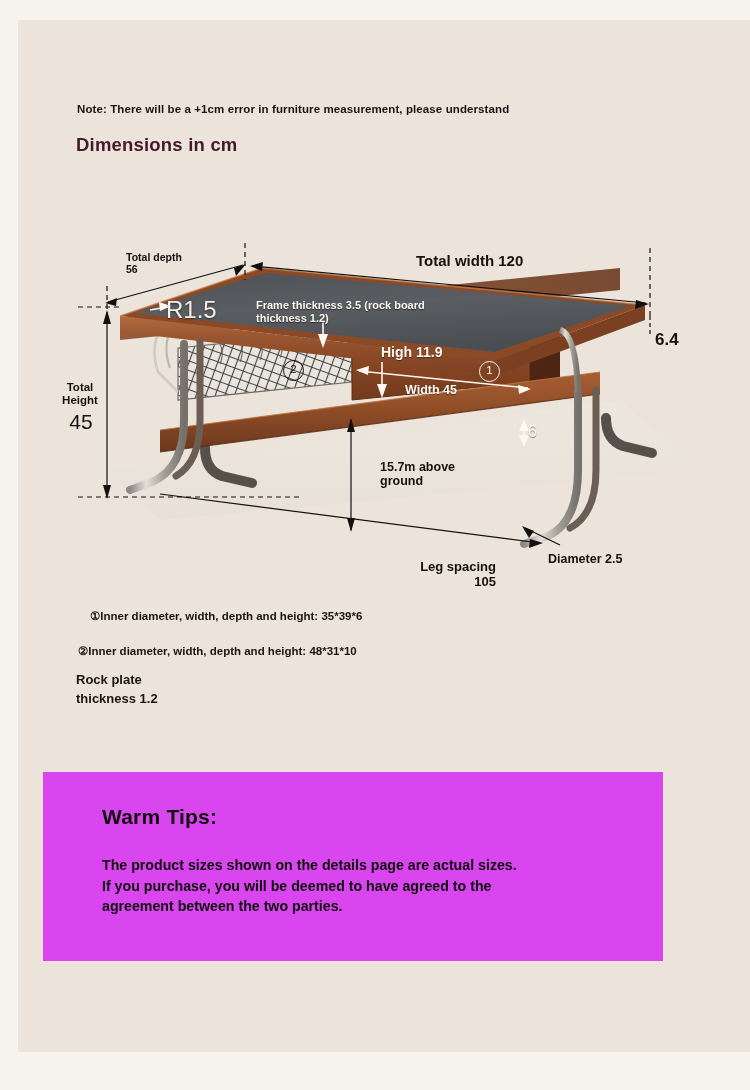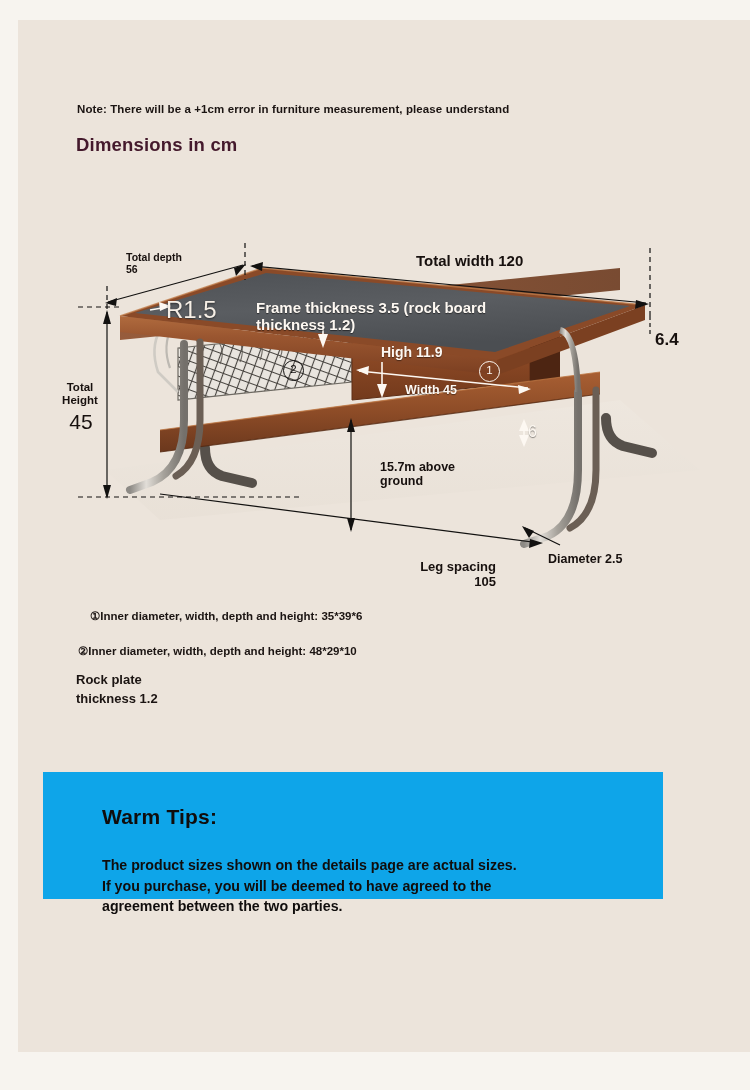--- a/index.html
+++ b/index.html
@@ -36,21 +36,21 @@
   .diagram svg{display:block;}
   
   .anno{
     position:absolute;font-weight:bold;color:#17100e;
     white-space:pre;line-height:1.15;
   }
   .anno.white{color:#fdf8f2;text-shadow:0 1px 1px rgba(0,0,0,.45);}
   .a-total-depth{left:126px;top:251px;font-size:10.5px;text-align:left;}
   .a-total-width{left:388px;top:252px;font-size:15px;margin-left:28px;}
   .a-r15{left:166px;top:296px;font-size:24px;font-weight:normal;color:#f6efe6;text-shadow:0 1px 2px rgba(0,0,0,.5);}
-  .a-frame{left:256px;top:299px;font-size:15px;color:#fdf8f2;text-shadow:0 1px 1px rgba(0,0,0,.5);}
+  .a-frame{left:256px;top:299px;font-size:11px;color:#fdf8f2;text-shadow:0 1px 1px rgba(0,0,0,.5);}
   .a-64{left:655px;top:330px;font-size:17px;font-weight:bold;}
   .a-total-height{left:52px;top:381px;font-size:11.5px;text-align:center;width:56px;}
   .a-45{left:66px;top:410px;font-size:21px;font-weight:normal;text-align:center;width:30px;}
   .a-high{left:381px;top:344px;font-size:14px;}
   .a-width45{left:405px;top:383px;font-size:12.5px;}
   .a-6{left:528px;top:423px;font-size:16px;font-weight:normal;color:#fdf8f2;text-shadow:0 1px 1px rgba(0,0,0,.45);}
   .a-ground{left:380px;top:460px;font-size:12.5px;width:135px;}
   .a-legspacing{left:391px;top:560px;font-size:13px;text-align:right;width:105px;}
   .a-diameter{left:548px;top:552px;font-size:12.5px;}
   .circ{
@@ -65,22 +65,22 @@
   
   .note-item{
     position:absolute;font-size:11.5px;font-weight:bold;color:#1b1412;
     white-space:nowrap;
   }
   .n1{left:78px;top:609px;margin-left:12px;}
   .n2{left:78px;top:644px;}
   .n3{left:76px;top:671px;font-size:13px;line-height:1.45;white-space:pre;}
   
   .tips-box{
-    position:absolute;left:43px;top:772px;width:620px;height:127px;
-    background:#0ea5e9;
+    position:absolute;left:43px;top:772px;width:620px;height:189px;
+    background:#d946ef;
   }
   .tips-title{
     position:absolute;left:59px;top:33px;
     font-size:21px;font-weight:bold;color:#100d0c;letter-spacing:.2px;
   }
   .tips-body{
     position:absolute;left:59px;top:83px;width:548px;
     font-size:14.2px;font-weight:bold;color:#100d0c;line-height:1.45;
     white-space:pre-line;
   }
@@ -290,21 +290,21 @@
   <div class="anno a-ground">15.7m above
 ground</div>
   <div class="anno a-legspacing">Leg spacing
 105</div>
   <div class="anno a-diameter">Diameter 2.5</div>
 
   <div class="circ circ-light c1">1</div>
   <div class="circ c2">2</div>
 
   <div class="note-item n1">①Inner diameter, width, depth and height: 35*39*6</div>
-  <div class="note-item n2">②Inner diameter, width, depth and height: 48*29*10</div>
+  <div class="note-item n2">②Inner diameter, width, depth and height: 48*31*10</div>
   <div class="note-item n3">Rock plate
 thickness 1.2</div>
 
   <div class="tips-box">
     <div class="tips-title">Warm Tips:</div>
     <div class="tips-body">The product sizes shown on the details page are actual sizes.
 If you purchase, you will be deemed to have agreed to the
 agreement between the two parties.</div>
   </div>
 

